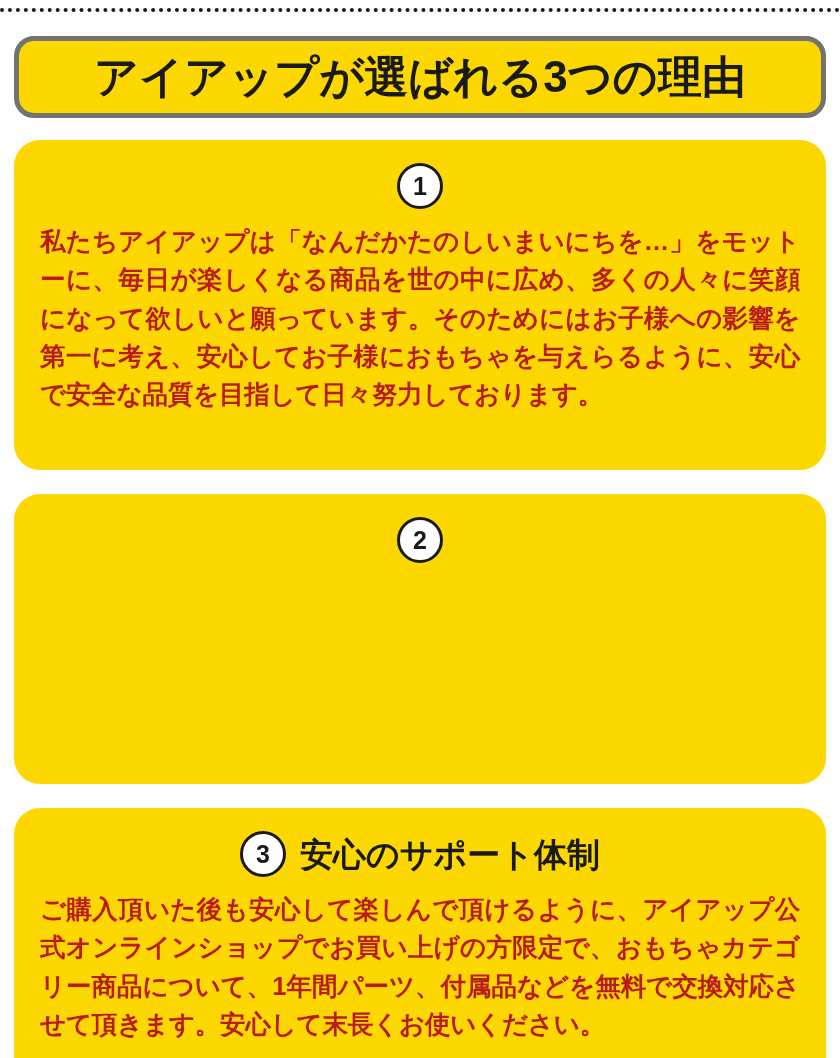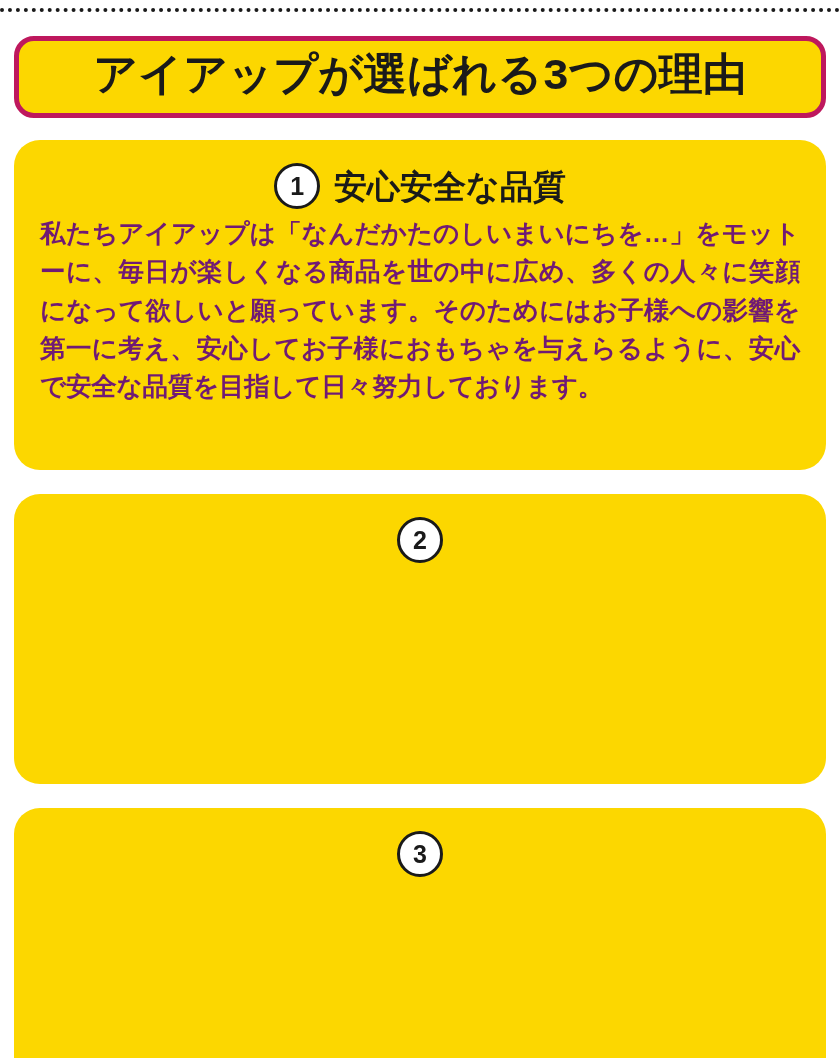--- a/index.html
+++ b/index.html
@@ -32,26 +32,25 @@
 
   
   .title-pill {
     position: absolute;
     top: 36px;
     left: 14px;
     width: 812px;
     height: 82px;
     box-sizing: border-box;
     background: #fcd700;
-    border: 5px solid #be185d;
+    border: 5px solid #737373;
     border-radius: 20px;
     display: flex;
     align-items: center;
     justify-content: center;
-    font-family: Liberation Mono, monospace;
   }
   .title-pill .title-text {
     font-size: 44px;
     font-weight: bold;
     color: #1a1a1a;
     letter-spacing: 0px;
     white-space: nowrap;
     line-height: 1;
   }
 
@@ -92,54 +91,55 @@
     flex: 0 0 auto;
   }
   .card-title {
     font-size: 33px;
     font-weight: bold;
     color: #1a1a1a;
     white-space: nowrap;
     line-height: 1;
   }
   .card-body {
-    margin-top: 0;
+    margin-top: 8px;
     font-size: 25.5px;
     font-weight: bold;
-    color: #701a75;
+    color: #b91c1c;
     line-height: 1.50;
     text-align: justify;
     text-justify: inter-character;
     letter-spacing: -0.2px;
   }
 </style>
 </head>
 <body>
 
 <div class="page">
 
   <div class="dotted-rule"></div>
 
   <div class="title-pill">
     <span class="title-text">アイアップが選ばれる3つの理由</span>
   </div>
 
   <div class="card card-1">
     <div class="card-head">
       <span class="badge">1</span>
-      <span class="card-title">安心安全な品質</span>
     </div>
     <div class="card-body">私たちアイアップは「なんだかたのしいまいにちを…」をモットーに、毎日が楽しくなる商品を世の中に広め、多くの人々に笑顔になって欲しいと願っています。そのためにはお子様への影響を第一に考え、安心してお子様におもちゃを与えらるように、安心で安全な品質を目指して日々努力しております。</div>
   </div>
 
   <div class="card card-2">
     <div class="card-head">
       <span class="badge">2</span>
     </div>
   </div>
 
   <div class="card card-3">
     <div class="card-head">
       <span class="badge">3</span>
+      <span class="card-title">安心のサポート体制</span>
     </div>
+    <div class="card-body">ご購入頂いた後も安心して楽しんで頂けるように、アイアップ公式オンラインショップでお買い上げの方限定で、おもちゃカテゴリー商品について、1年間パーツ、付属品などを無料で交換対応させて頂きます。安心して末長くお使いください。</div>
   </div>
 
 </div>
 
 </body></html>

